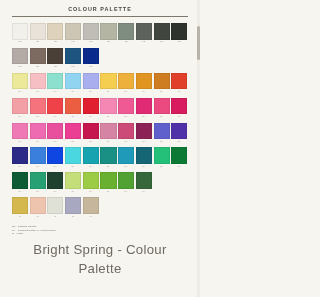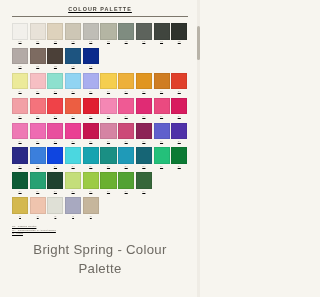--- a/index.html
+++ b/index.html
@@ -8,21 +8,20 @@
     height: 297px;
     background: #f7f5ef;
     font-family: "Liberation Sans", sans-serif;
     overflow: hidden;
   }
   #page {
     position: relative;
     width: 200px;
     height: 251px;
     background: #f7f5ef;
-    text-decoration: underline;
   }
 
   
   .header {
     padding-top: 6px;
     text-align: center;
   }
   .header-title {
     font-size: 5.4px;
     letter-spacing: 1.05px;

